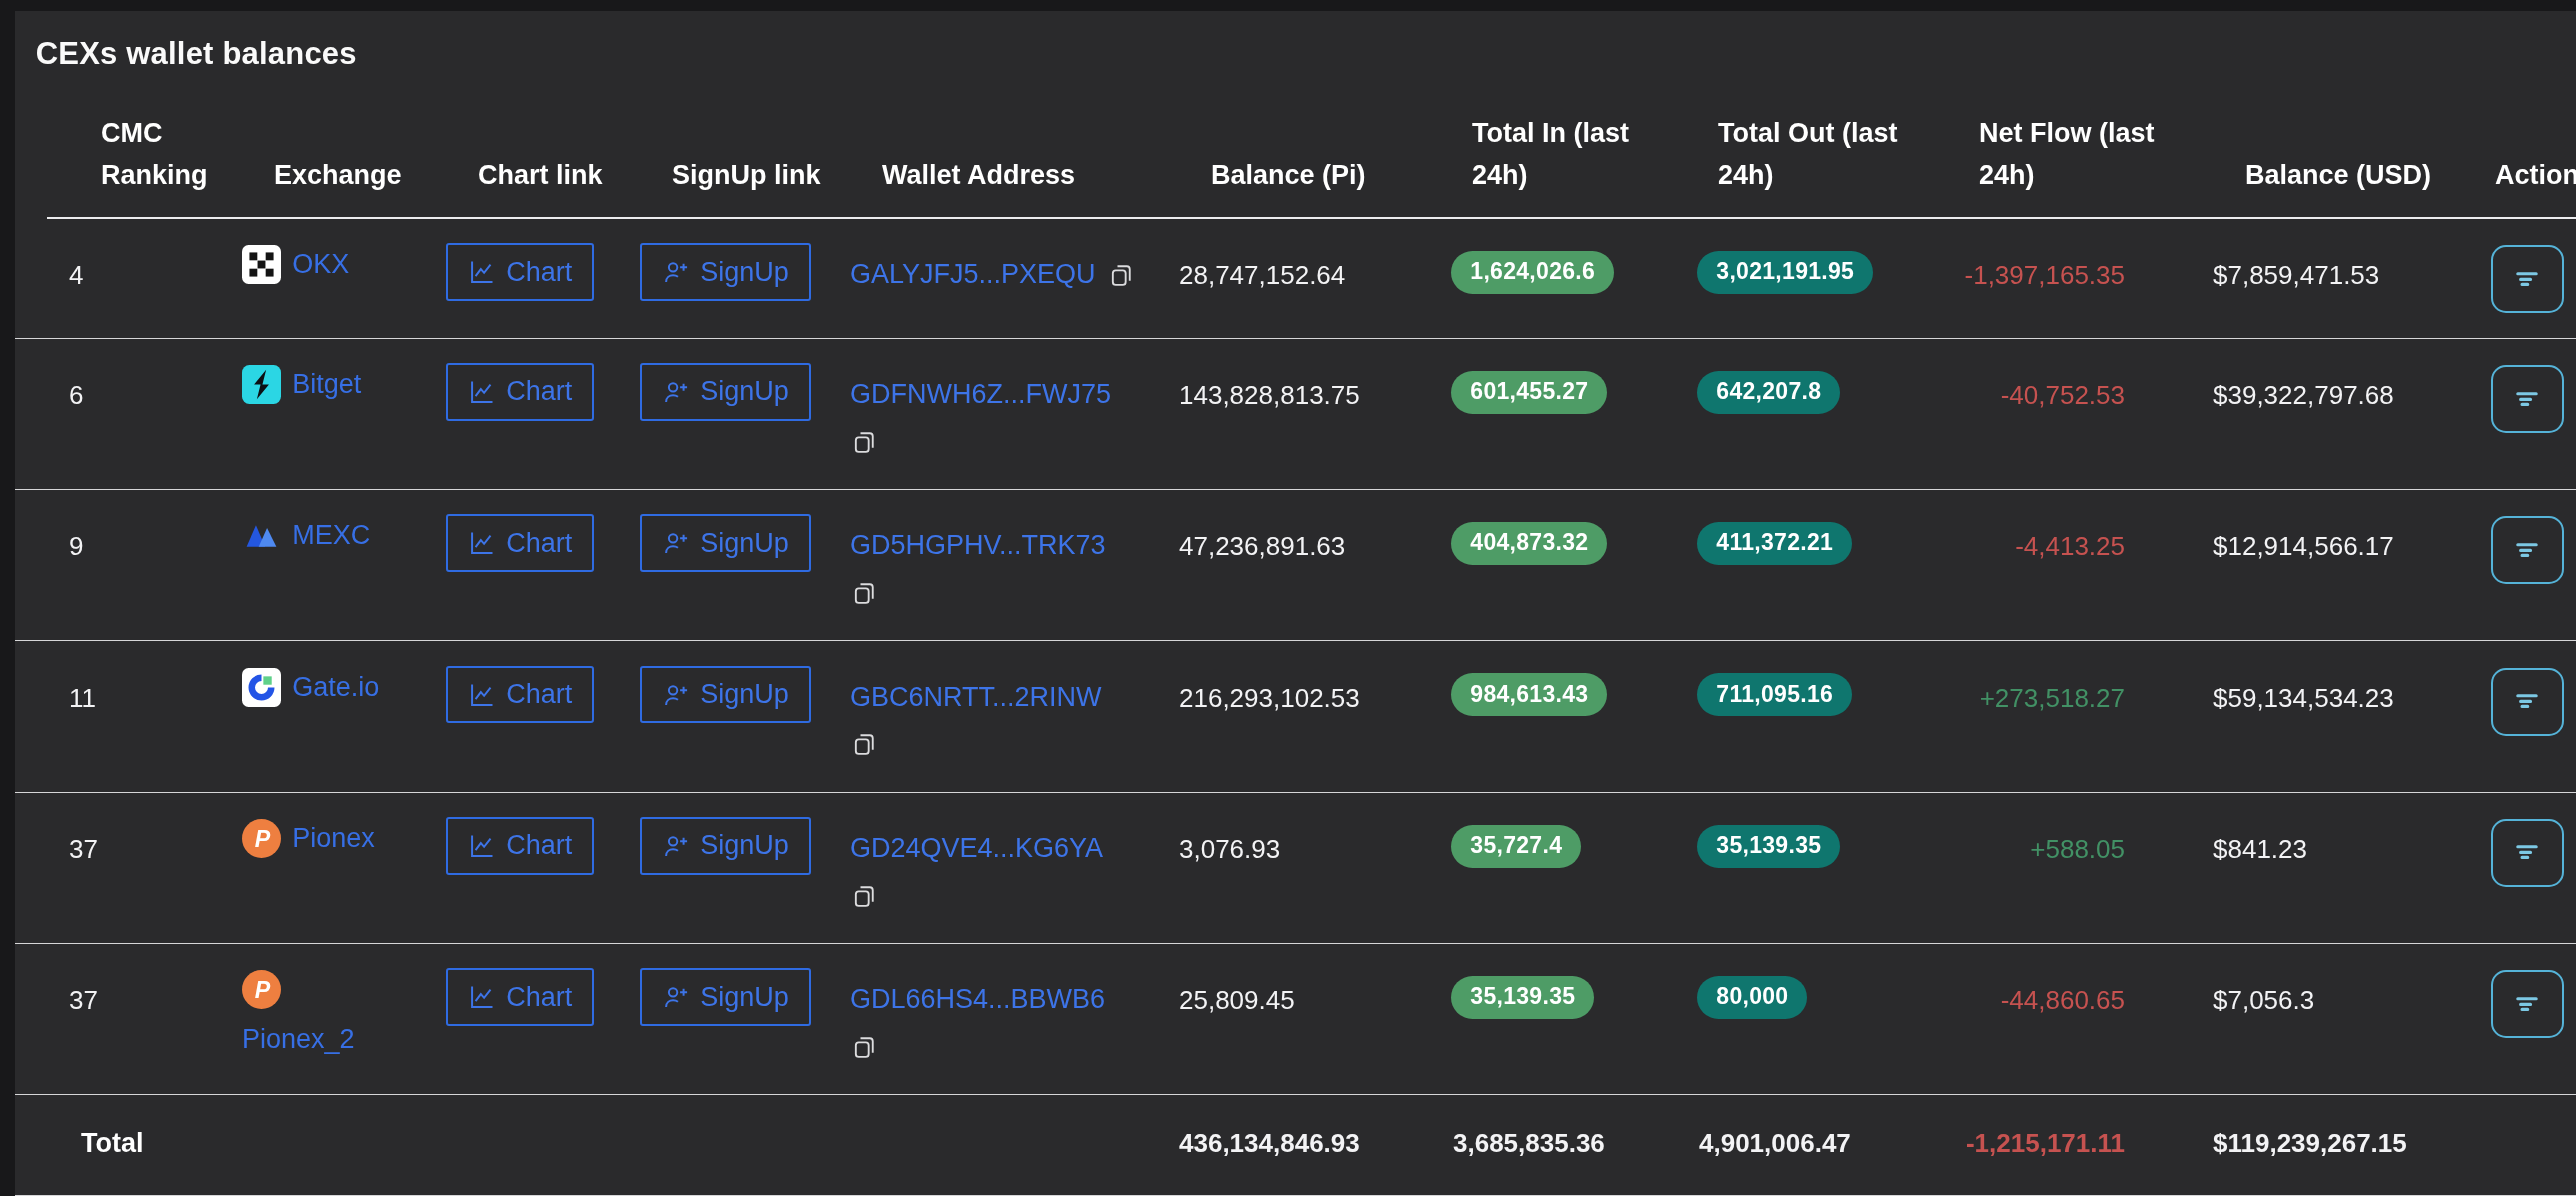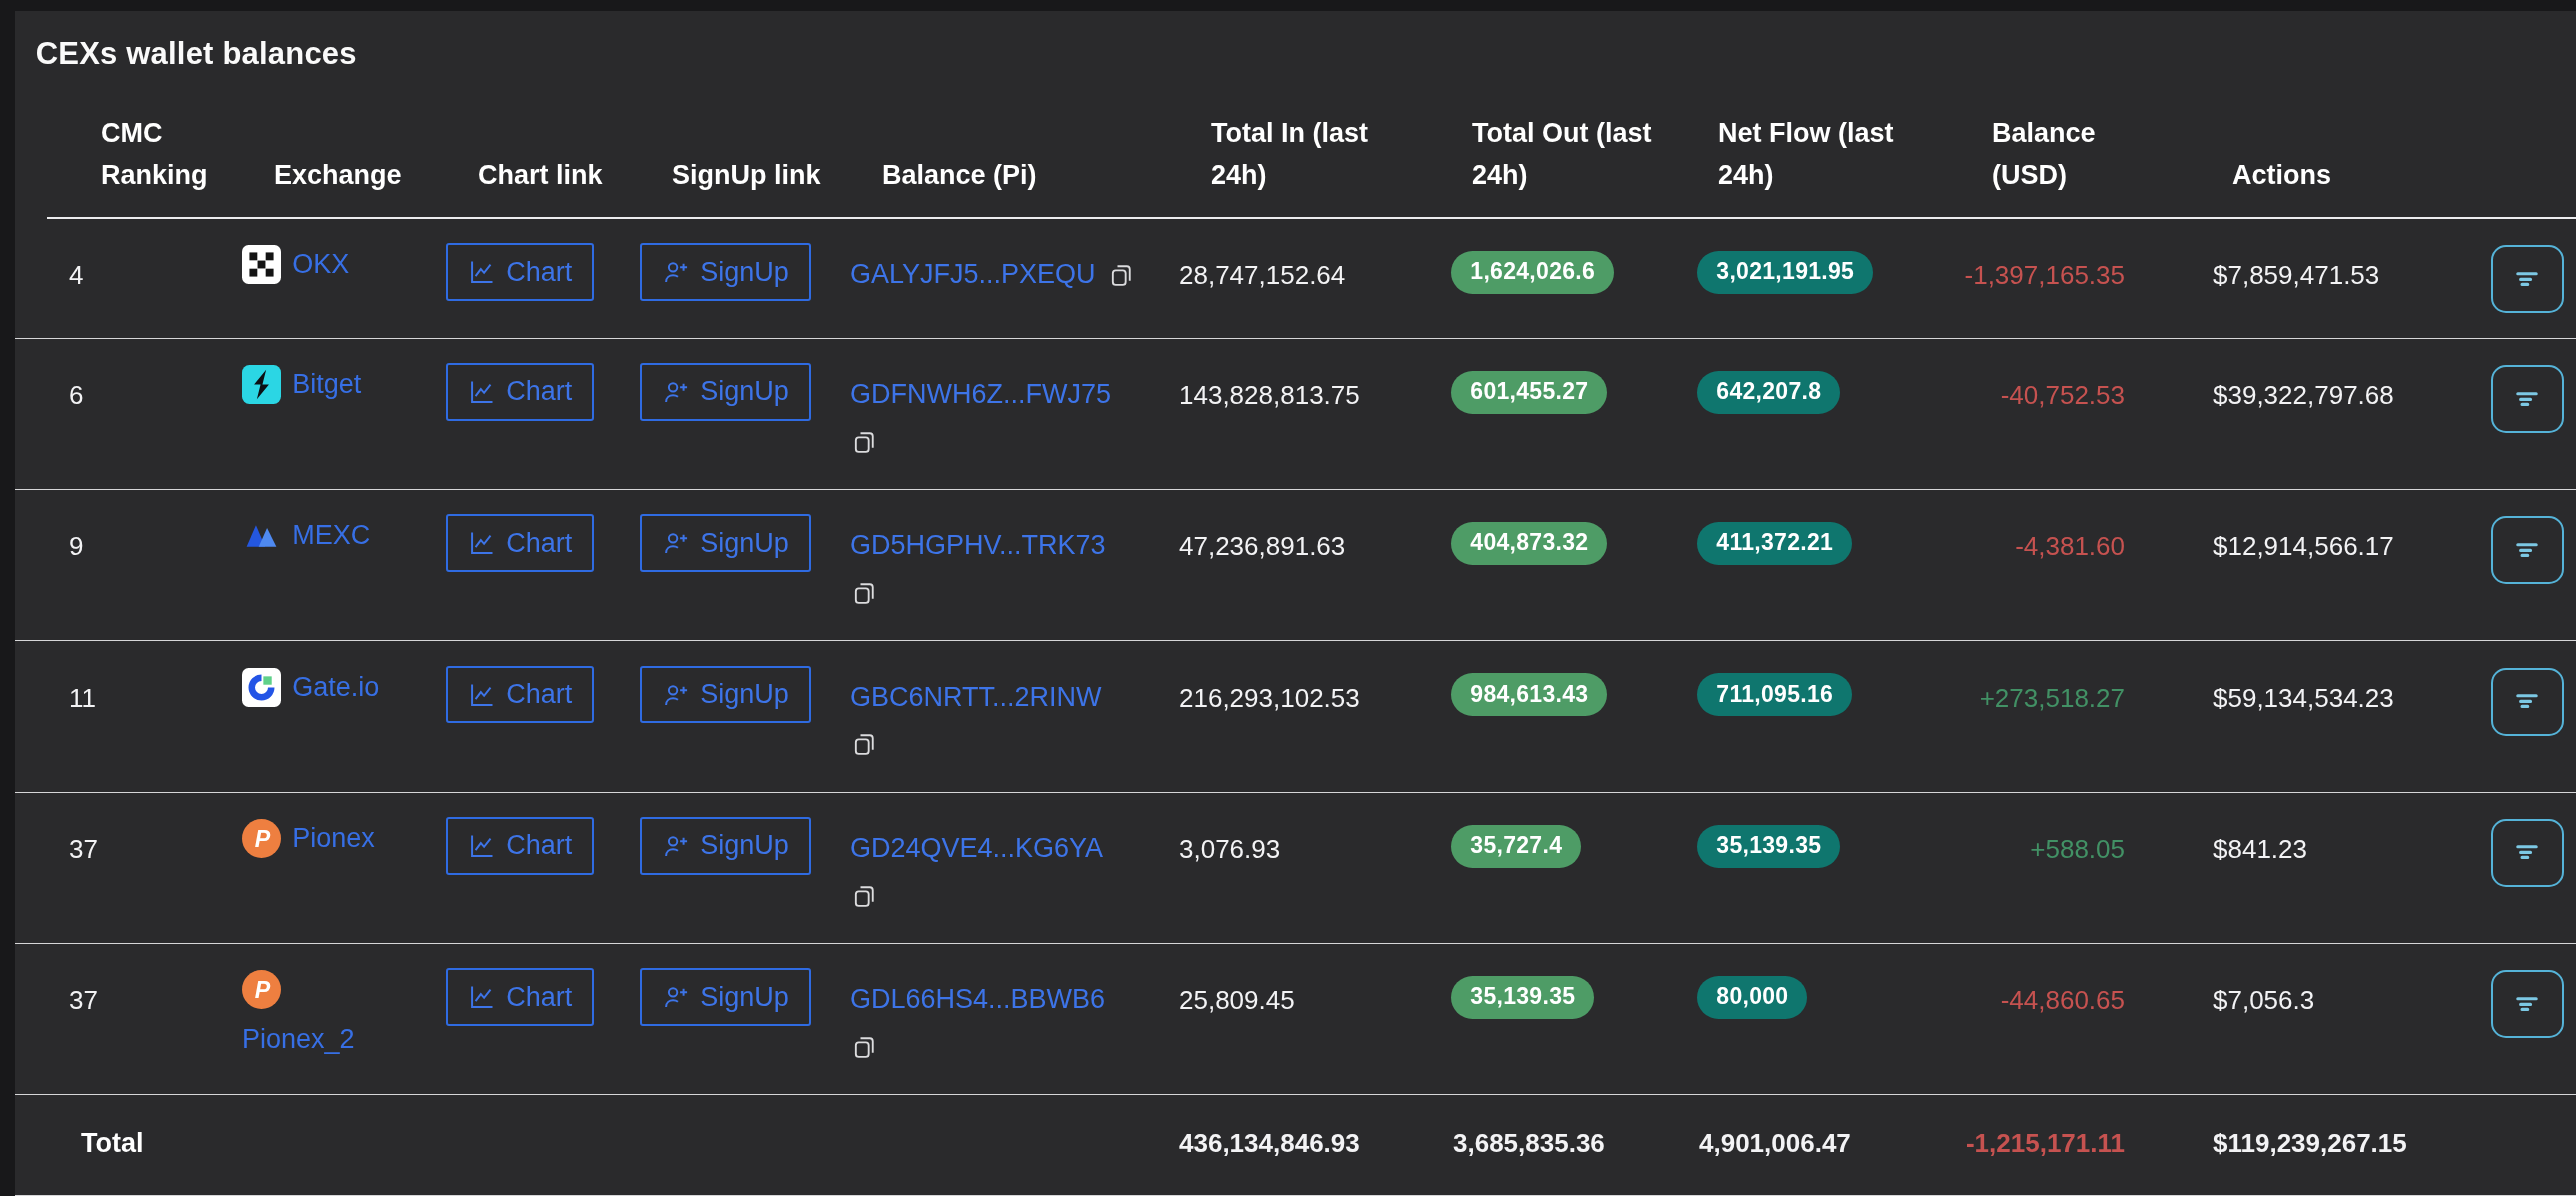--- a/index.html
+++ b/index.html
@@ -57,20 +57,21 @@
 <div class="card">
   <div class="title">CEXs wallet balances</div>
 
   <div class="table">
 
     <div class="row header">
       <div class="hcell">CMC Ranking</div>
       <div class="hcell">Exchange</div>
       <div class="hcell">Chart link</div>
       <div class="hcell">SignUp link</div>
+      <div class="hcell">Wallet Address</div>
       <div class="hcell">Balance (Pi)</div>
       <div class="hcell">Total In (last 24h)</div>
       <div class="hcell">Total Out (last 24h)</div>
       <div class="hcell">Net Flow (last 24h)</div>
       <div class="hcell usd">Balance (USD)</div>
       <div class="hcell" style="padding-right:0">Actions</div>
     </div>
 
     <div class="row">
       <div class="cell tcell">4</div>
@@ -212,21 +213,21 @@
           </button></div>
       <div class="cell wallet">
         <a class="addr">GD5HGPHV...TRK73</a><span class="copy below"><svg viewBox="0 0 24 24" width="28" height="28" fill="none" stroke="#dcdcde" stroke-width="1.6">
               <rect x="5" y="8" width="11" height="12.5" rx="2.5"></rect>
               <path d="M9 4.5h8A2.5 2.5 0 0 1 19.5 7v10"></path>
             </svg></span>
       </div>
       <div class="cell tcell num">47,236,891.63</div>
       <div class="cell badgewrap"><span class="badge green">404,873.32</span></div>
       <div class="cell badgewrap"><span class="badge red">411,372.21</span></div>
-      <div class="cell tcell netflow neg">-4,381.60</div>
+      <div class="cell tcell netflow neg">-4,413.25</div>
       <div class="cell tcell usd">$12,914,566.17</div>
       <div class="cell actioncell">
           <button class="action">
             <span><svg viewBox="0 0 24 24" width="34" height="34" fill="none" stroke="#7cc8e4" stroke-width="2.2" stroke-linecap="round">
                 <path d="M5.5 9h13M7.5 13h7M8.5 16.5h4"></path>
               </svg></span>
           </button>
         </div>
     </div>
 

